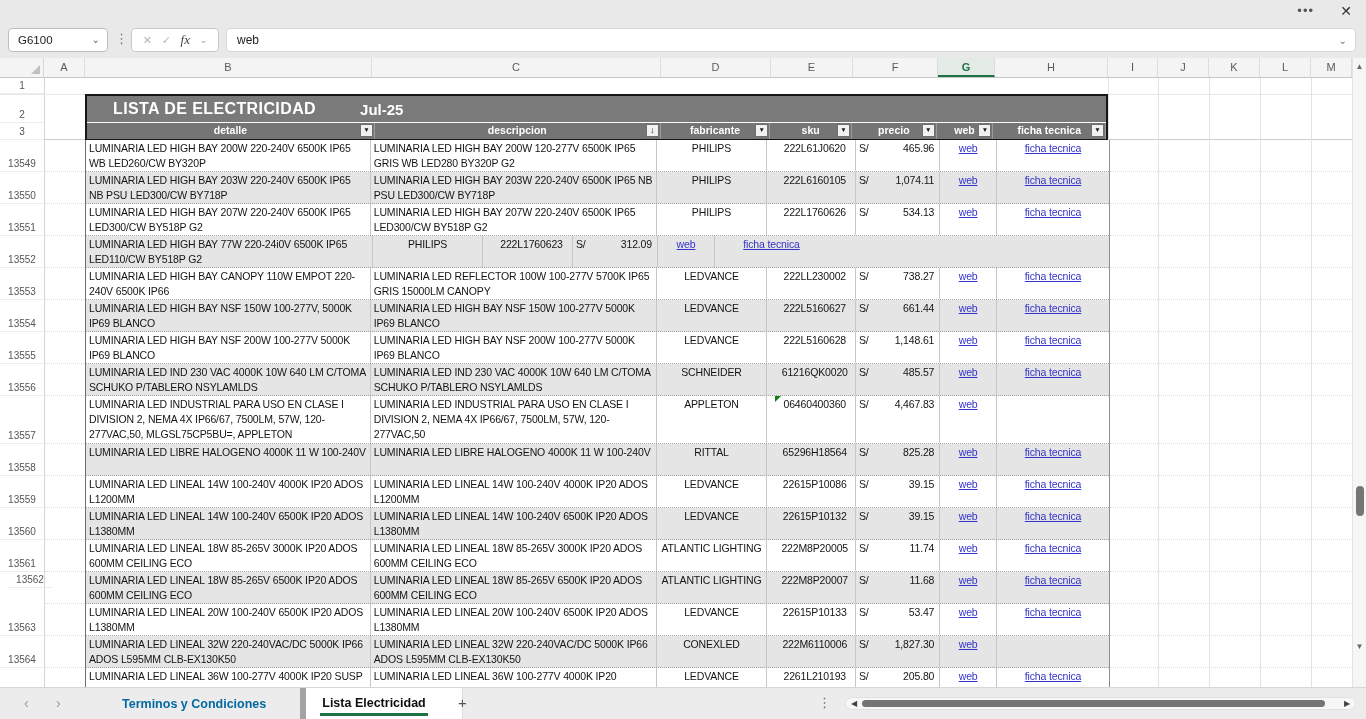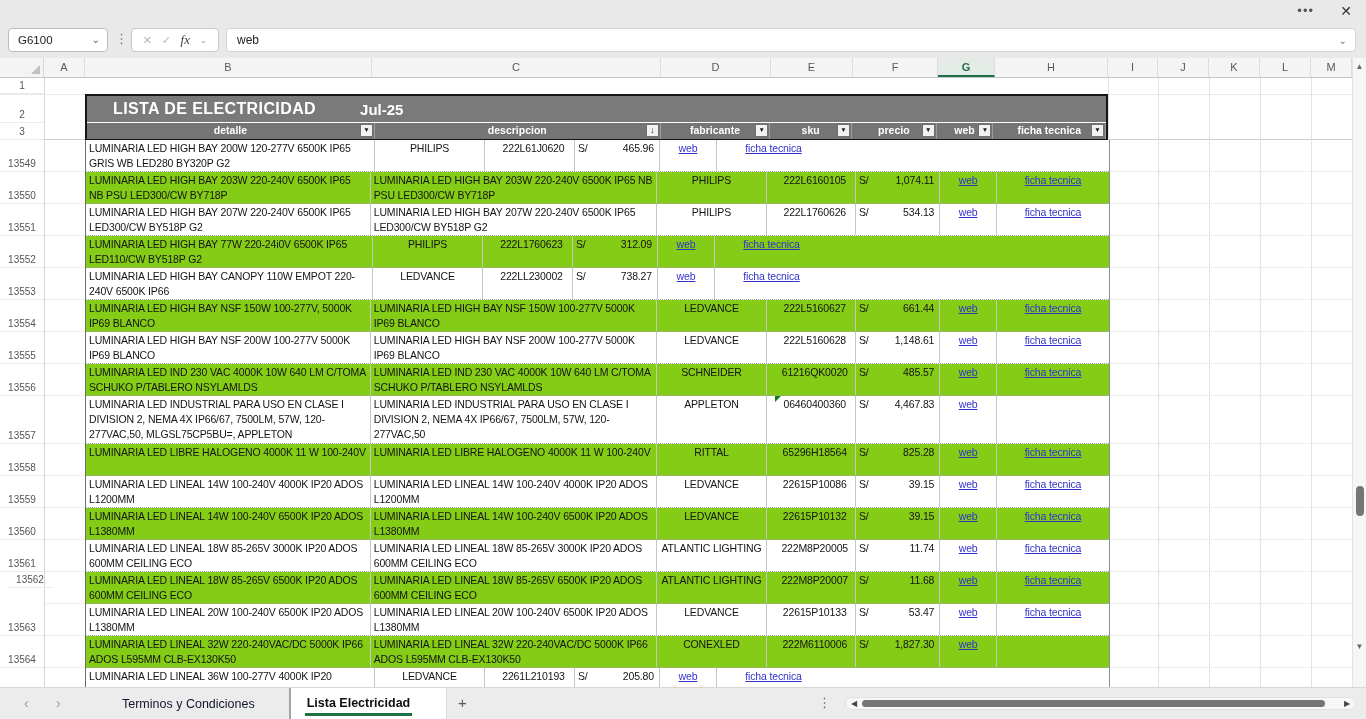--- a/index.html
+++ b/index.html
@@ -59,21 +59,21 @@
          white-space:nowrap;overflow:hidden;}
   .fbtn{position:absolute;right:1px;top:1px;width:13px;height:13px;background:#f1f1f1;
         border:1px solid #6f6f6f;box-sizing:border-box;font-size:6.5px;line-height:10px;
         text-align:center;color:#1a1a1a;font-weight:normal;}
   .fbtn.sorted{font-size:9px;line-height:11px;font-weight:bold;}
   
   .rows{position:absolute;left:85px;top:62px;width:1023px;z-index:2;
         border-left:1px solid #6e6e6e;border-right:1px solid #8d8d8d;box-sizing:content-box;}
   .trow{display:flex;height:32px;background:#fff;border-bottom:1px dotted #a5a5a5;
         box-sizing:border-box;position:relative;}
-  .trow.band{background:#84cc16;}
+  .trow.band{background:#e5e5e5;}
   .trow.tall{height:48px;}
   .cell{box-sizing:border-box;border-right:1px solid #c6c6c6;overflow:hidden;
         font-size:10.5px;line-height:15px;color:#141414;padding:1px 3px 0 3px;letter-spacing:-0.15px;}
   .c-desc{width:287px;}
   .c-det{width:289px;}
   .c-fab{width:110px;text-align:center;}
   .c-sku{width:82px;text-align:center;position:relative;margin-left:8px;}
   .c-pre{width:85px;display:flex;justify-content:space-between;padding-right:5px;}
   .c-web{width:57px;text-align:center;}
   .c-ficha{width:113px;text-align:center;border-right:none;}
@@ -85,22 +85,22 @@
            border-left:1px solid #e3e3e3;box-sizing:border-box;}
   .varrow{position:absolute;left:0;width:13px;text-align:center;font-size:8px;color:#666;}
   .varrow.up{top:4px;} .varrow.down{bottom:36px;}
   .vthumb{position:absolute;left:3px;top:428px;width:8px;height:30px;background:#757575;border-radius:4px;}
   
   .tabbar{position:absolute;left:0;top:687px;width:1366px;height:32px;background:#ececec;
           border-top:1px solid #d7d7d7;box-sizing:border-box;}
   .nav{position:absolute;top:7px;color:#9a9a9a;font-size:14px;}
   .nav.prev{left:24px;} .nav.next{left:56px;}
   .tabs{position:absolute;left:88px;top:0;height:31px;display:flex;}
-  .tab{display:flex;align-items:center;padding:0 34px;font-size:12.5px;color:#0f172a;height:100%;box-sizing:border-box;}
-  .tab.active{background:#fff;font-weight:bold;color:#0f0f0f;border-left:2px solid #a3a3a3;border-right:1px solid #dcdcdc;padding-left:14px;}
+  .tab{display:flex;align-items:center;padding:0 34px;font-size:12.5px;color:#0369a1;height:100%;box-sizing:border-box;font-weight:bold;}
+  .tab.active{background:#fff;font-weight:bold;color:#0f0f0f;border-left:6px solid #a3a3a3;border-right:1px solid #dcdcdc;padding-left:14px;}
   .tab.active .tlabel{border-bottom:3px solid #1e7145;padding:5px 2px 3px 2px;}
   .addtab{position:absolute;left:458px;top:6px;font-size:15px;color:#555;}
   .tabmenu{position:absolute;left:818px;top:7px;color:#666;font-size:13px;letter-spacing:1px;}
   .hscroll{position:absolute;left:845px;width:511px;top:9px;height:13px;background:#f7f7f7;
            border:1px solid #e1e1e1;border-radius:7px;box-sizing:border-box;display:flex;align-items:center;}
   .harrow{width:16px;text-align:center;font-size:8px;color:#444;}
   .hthumb{height:7px;background:#757575;border-radius:4px;flex:1;margin-right:14px;}
 </style>
 </head>
 <body>
@@ -163,20 +163,21 @@
           <div class="hcell" style="width: 287px;"><span>descripcion</span><span class="fbtn sorted">↓</span></div>
           <div class="hcell" style="width: 110px;"><span>fabricante</span><span class="fbtn">▼</span></div>
           <div class="hcell" style="width: 82px;"><span>sku</span><span class="fbtn">▼</span></div>
           <div class="hcell" style="width: 85px;"><span>precio</span><span class="fbtn">▼</span></div>
           <div class="hcell" style="width: 57px;"><span>web</span><span class="fbtn">▼</span></div>
           <div class="hcell" style="width: 113px;"><span>ficha tecnica</span><span class="fbtn">▼</span></div>
         </div>
     </div>
     <div class="rows">
         <div class="trow">
+          <div class="cell c-desc">LUMINARIA LED HIGH BAY 200W 220-240V 6500K IP65 WB LED260/CW BY320P</div>
           <div class="cell c-det">LUMINARIA LED HIGH BAY 200W 120-277V 6500K IP65 GRIS WB LED280 BY320P G2</div>
           <div class="cell c-fab">PHILIPS</div>
           <div class="cell c-sku">222L61J0620</div>
           <div class="cell c-pre">
             <span>S/</span>
             <span>465.96</span>
           </div>
           <div class="cell c-web"><a href="#">web</a></div>
           <div class="cell c-ficha"><a href="#">ficha tecnica</a></div>
         </div>
@@ -210,20 +211,21 @@
           <div class="cell c-sku">222L1760623</div>
           <div class="cell c-pre">
             <span>S/</span>
             <span>312.09</span>
           </div>
           <div class="cell c-web"><a href="#">web</a></div>
           <div class="cell c-ficha"><a href="#">ficha tecnica</a></div>
         </div>
         <div class="trow">
           <div class="cell c-desc">LUMINARIA LED HIGH BAY CANOPY 110W EMPOT 220-240V 6500K IP66</div>
+          <div class="cell c-det">LUMINARIA LED REFLECTOR 100W 100-277V 5700K IP65 GRIS 15000LM CANOPY</div>
           <div class="cell c-fab">LEDVANCE</div>
           <div class="cell c-sku">222LL230002</div>
           <div class="cell c-pre">
             <span>S/</span>
             <span>738.27</span>
           </div>
           <div class="cell c-web"><a href="#">web</a></div>
           <div class="cell c-ficha"><a href="#">ficha tecnica</a></div>
         </div>
         <div class="trow band">
@@ -352,20 +354,21 @@
           <div class="cell c-fab">CONEXLED</div>
           <div class="cell c-sku">222M6110006</div>
           <div class="cell c-pre">
             <span>S/</span>
             <span>1,827.30</span>
           </div>
           <div class="cell c-web"><a href="#">web</a></div>
           <div class="cell c-ficha"></div>
         </div>
         <div class="trow">
+          <div class="cell c-desc">LUMINARIA LED LINEAL 36W 100-277V 4000K IP20 SUSP</div>
           <div class="cell c-det">LUMINARIA LED LINEAL 36W 100-277V 4000K IP20</div>
           <div class="cell c-fab">LEDVANCE</div>
           <div class="cell c-sku">2261L210193</div>
           <div class="cell c-pre">
             <span>S/</span>
             <span>205.80</span>
           </div>
           <div class="cell c-web"><a href="#">web</a></div>
           <div class="cell c-ficha"><a href="#">ficha tecnica</a></div>
         </div>

